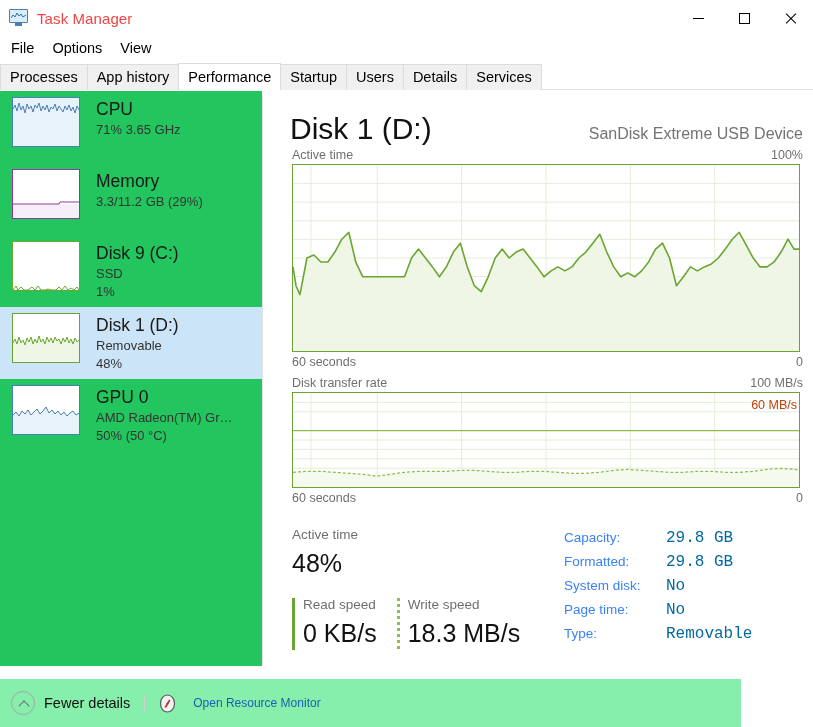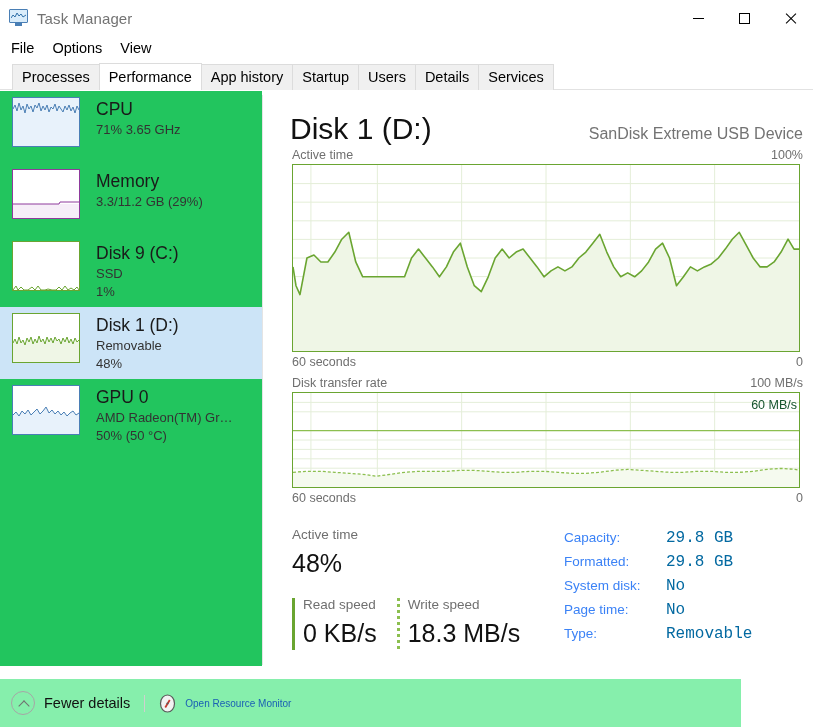--- a/index.html
+++ b/index.html
@@ -24,21 +24,21 @@
     position: absolute; left: 0; top: 0; width: 19px; height: 14px;
     border: 1.5px solid #4a7fb5; background: #d9ecfa; border-radius: 1px;
   }
   .title-icon .wave {
     position: absolute; left: 2px; top: 3px; width: 15px; height: 8px;
   }
   .title-icon .stand {
     position: absolute; left: 6px; top: 14px; width: 7px; height: 3px;
     background: #4a7fb5;
   }
-  .title-text { font-size: 15px; color: #737373; letter-spacing: .1px; }
+  .title-text { font-size: 15px; color: #ef4444; letter-spacing: .1px; }
 
   .winbtns { position: absolute; right: 0; top: 0; display: flex; height: 36px; }
   .winbtn {
     width: 46px; height: 36px; display: flex; align-items: center; justify-content: center;
   }
   .gl-min { display:block; width: 11px; height: 1px; background: #000; }
   .gl-max { display:block; width: 11px; height: 11px; border: 1px solid #000; }
   .gl-close { display:block; width: 13px; height: 13px; position: relative; }
   .gl-close:before, .gl-close:after {
     content:""; position:absolute; left: 0; top: 6px; width: 14px; height: 1px; background:#000;
@@ -52,21 +52,21 @@
     display: flex; align-items: center; gap: 0;
   }
   .menuitem {
     font-size: 14.5px; color: #000; padding: 2px 9px; line-height: 18px;
   }
   .menuitem:first-child { margin-left: 2px; }
 
   
   .tabstrip {
     position: absolute; left: 0; top: 63px; width: 813px; height: 27px;
-    display: flex; align-items: flex-end; padding-left: 12px;
+    display: flex; align-items: flex-end;
   }
   .tabstrip:after {
     content:""; position:absolute; left:0; bottom:0; width:813px; height:1px; background:#e2e2e2;
   }
   .tab {
     font-size: 14.5px; color: #000; height: 26px; line-height: 25px;
     padding: 0 9px; background: #f0f0f0; border: 1px solid #dcdcdc;
     border-bottom: none; margin-right: -1px; position: relative; z-index: 1;
     white-space: nowrap;
   }
@@ -114,21 +114,21 @@
     display: flex; justify-content: space-between; align-items: baseline;
     padding: 0 10px 2px 29px; font-size: 12.5px; color: #6f6f6f;
   }
   .g-labelrow.foot { padding-top: 3px; }
 
   .graph-wrap { padding: 0 10px 0 29px; position: relative; }
   .graph { width: 508px; border: 1px solid #6aa531; background: #ffffff; display:block; }
   .graph-tall { height: 188px; }
   .graph-short { height: 96px; }
   .rate-tag {
-    position: absolute; right: 16px; top: 6px; font-size: 12.5px; color: #14532d;
+    position: absolute; right: 16px; top: 6px; font-size: 12.5px; color: #c2410c;
   }
 
   
   .stats {
     display: flex; padding: 18px 0 0 29px; gap: 0;
   }
   .stats-left { width: 272px; }
   .stat-row-top { display: flex; }
   .stat-block { padding-right: 18px; }
   .stat-label { font-size: 13.5px; color: #6f6f6f; line-height: 20px; }
@@ -158,21 +158,21 @@
   }
   .chev { width: 9px; height: 9px; position: relative; }
   .chev:before {
     content: ""; position: absolute; left: 1px; top: 3px; width: 7px; height: 7px;
     border-left: 1.4px solid #707070; border-top: 1.4px solid #707070;
     transform: rotate(45deg);
   }
   .fewer { font-size: 14.5px; color: #111; margin-left: 9px; }
   .fdiv { width: 1px; height: 17px; background: #cfcfcf; margin: 0 13px 0 14px; }
   .rmon-icon { width: 19px; height: 19px; flex: none; }
-  .rmon-link { font-size: 10px; color: #1a5fb4; margin-left: 8px; }
+  .rmon-link { font-size: 12px; color: #1a5fb4; margin-left: 16px; }
 </style>
 </head>
 <body>
 
 <div class="titlebar">
   <div class="title-icon">
     <div class="screen"></div>
     <svg class="wave" viewBox="0 0 15 8" preserveAspectRatio="none">
       <polyline points="0,6 2,3 4,5 6,1 8,4 10,2 12,5 15,3" fill="none" stroke="#2f6fa8" stroke-width="1"></polyline>
     </svg>
@@ -194,22 +194,22 @@
 </div>
 
 <div class="menubar">
   <div class="menuitem">File</div>
   <div class="menuitem">Options</div>
   <div class="menuitem">View</div>
 </div>
 
 <div class="tabstrip">
   <div class="tab">Processes</div>
+  <div class="tab">App history</div>
   <div class="tab active">Performance</div>
-  <div class="tab">App history</div>
   <div class="tab">Startup</div>
   <div class="tab">Users</div>
   <div class="tab">Details</div>
   <div class="tab">Services</div>
 </div>
 
 <div class="sidebar">
 
   <div class="side-item">
     <div class="side-thumb">

